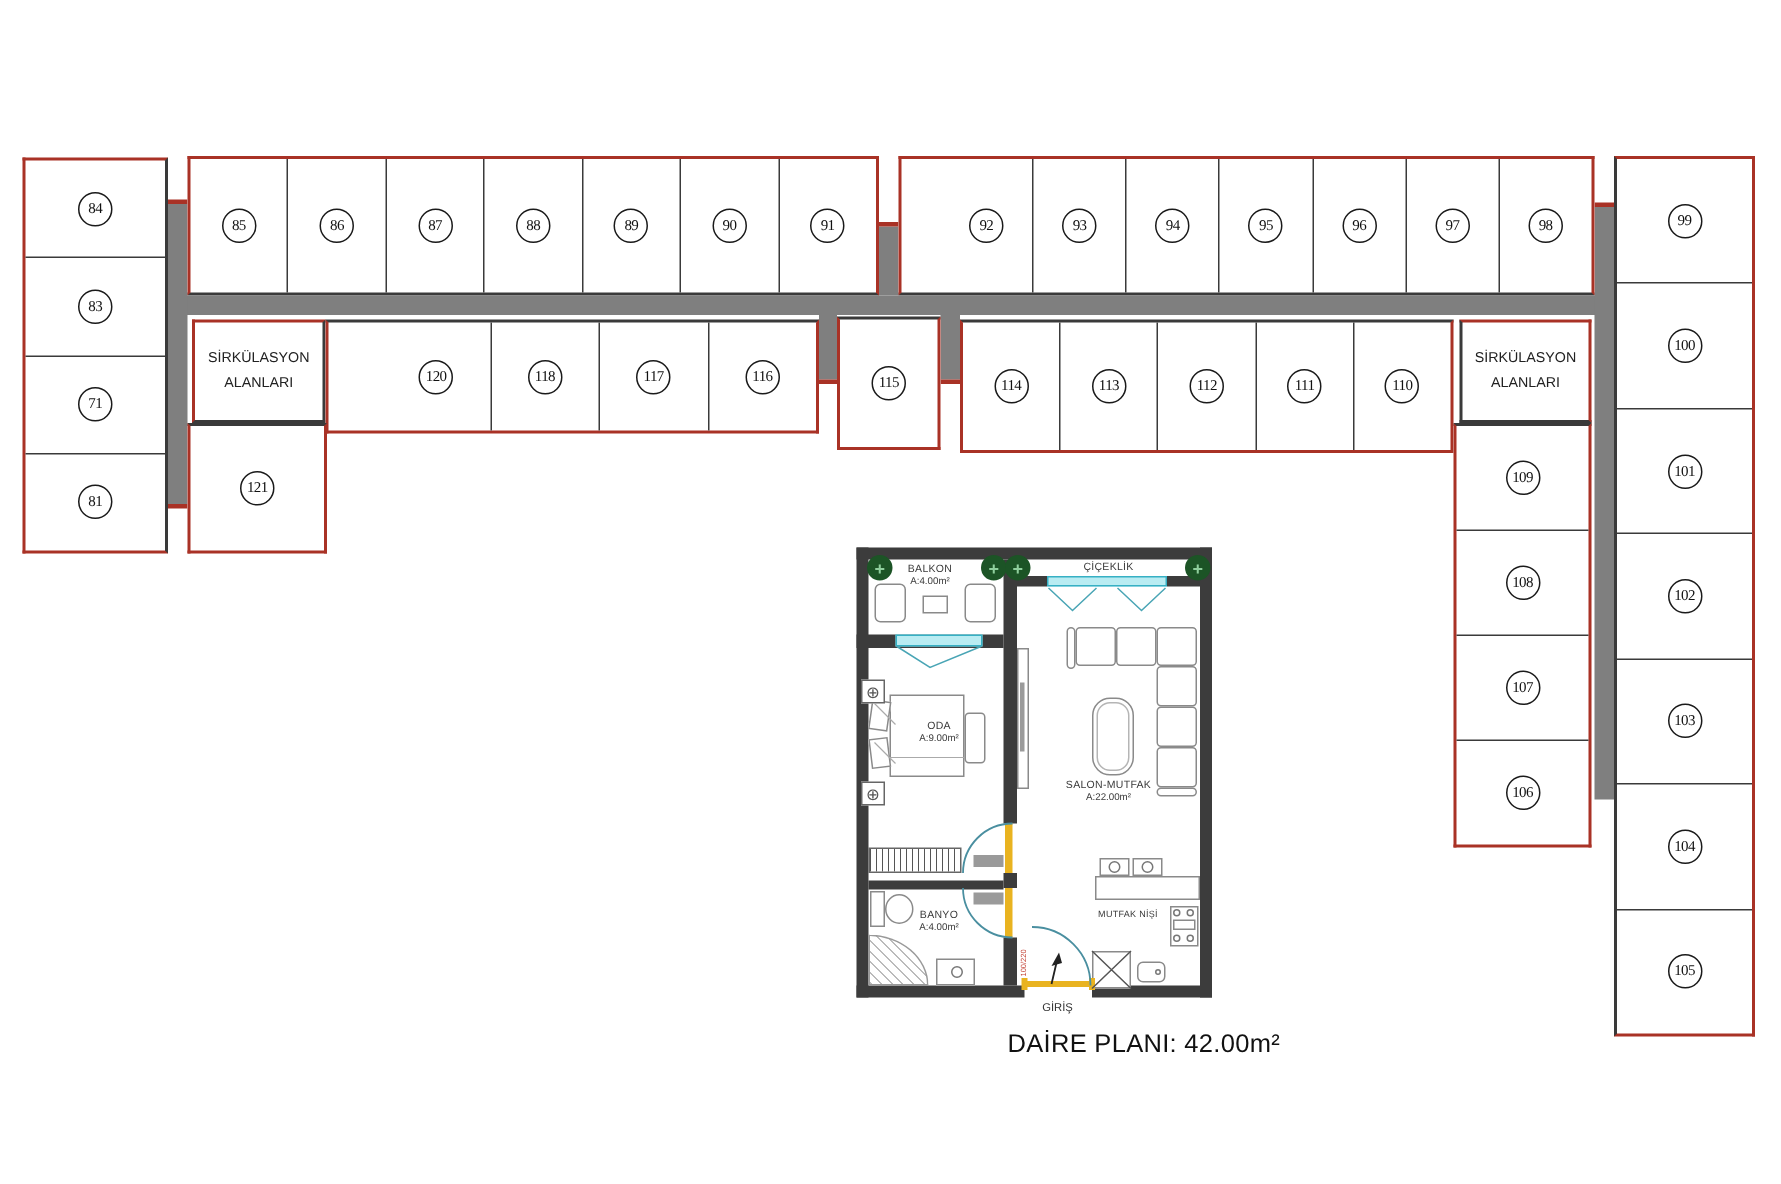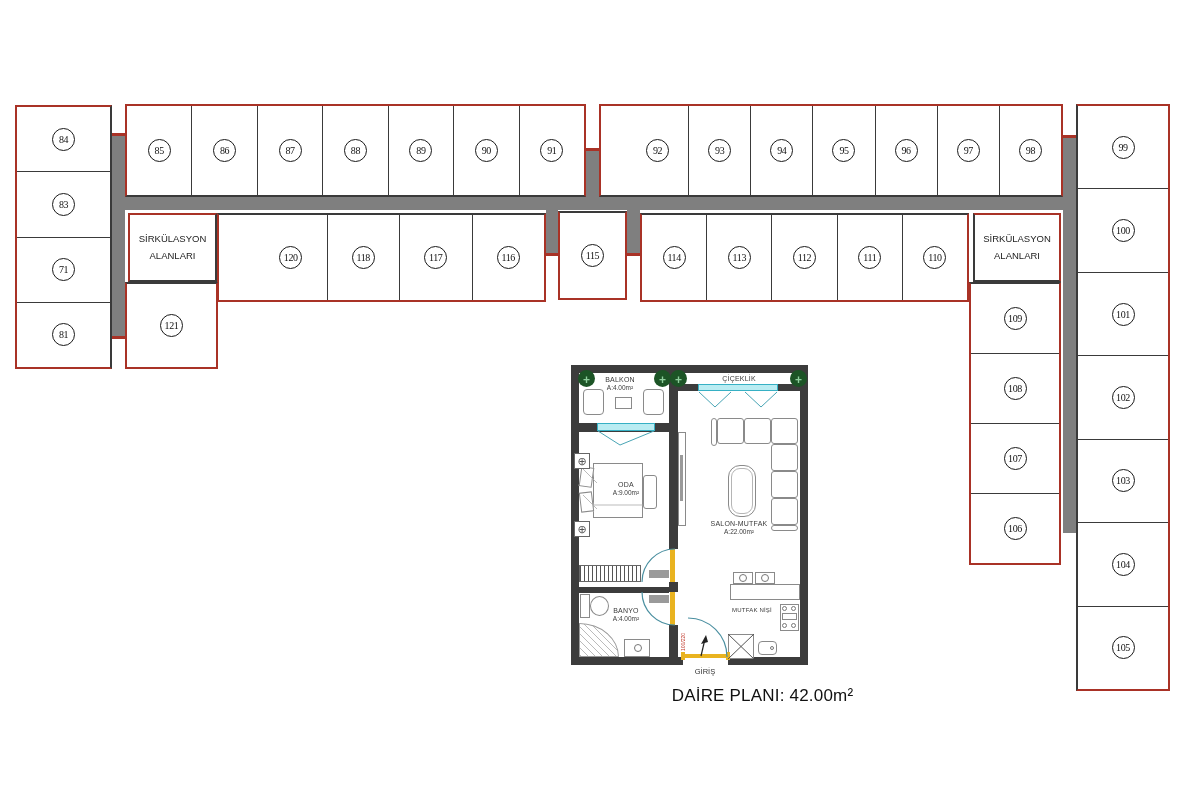--- a/index.html
+++ b/index.html
@@ -148,21 +148,21 @@
     <div class="cell">
         <span class="num">105</span>
       </div>
   </div>
 
   <div class="circbox" style="left:128px;top:213px;width:89px;height:69px;border-right-color:#3a3a3a;border-bottom-color:#3a3a3a;">
     <div>SİRKÜLASYON</div>
     <div>ALANLARI</div>
   </div>
 
-  <div class="block hrow" style="left:217px;top:213px;width:329px;height:89px;border-top-color:#3a3a3a;padding-left:36px;">
+  <div class="block hrow" style="left:217px;top:213px;width:329px;height:76px;border-top-color:#3a3a3a;padding-left:36px;">
     <div class="cell">
         <span class="num">120</span>
       </div>
     <div class="cell">
         <span class="num">118</span>
       </div>
     <div class="cell">
         <span class="num">117</span>
       </div>
     <div class="cell">

